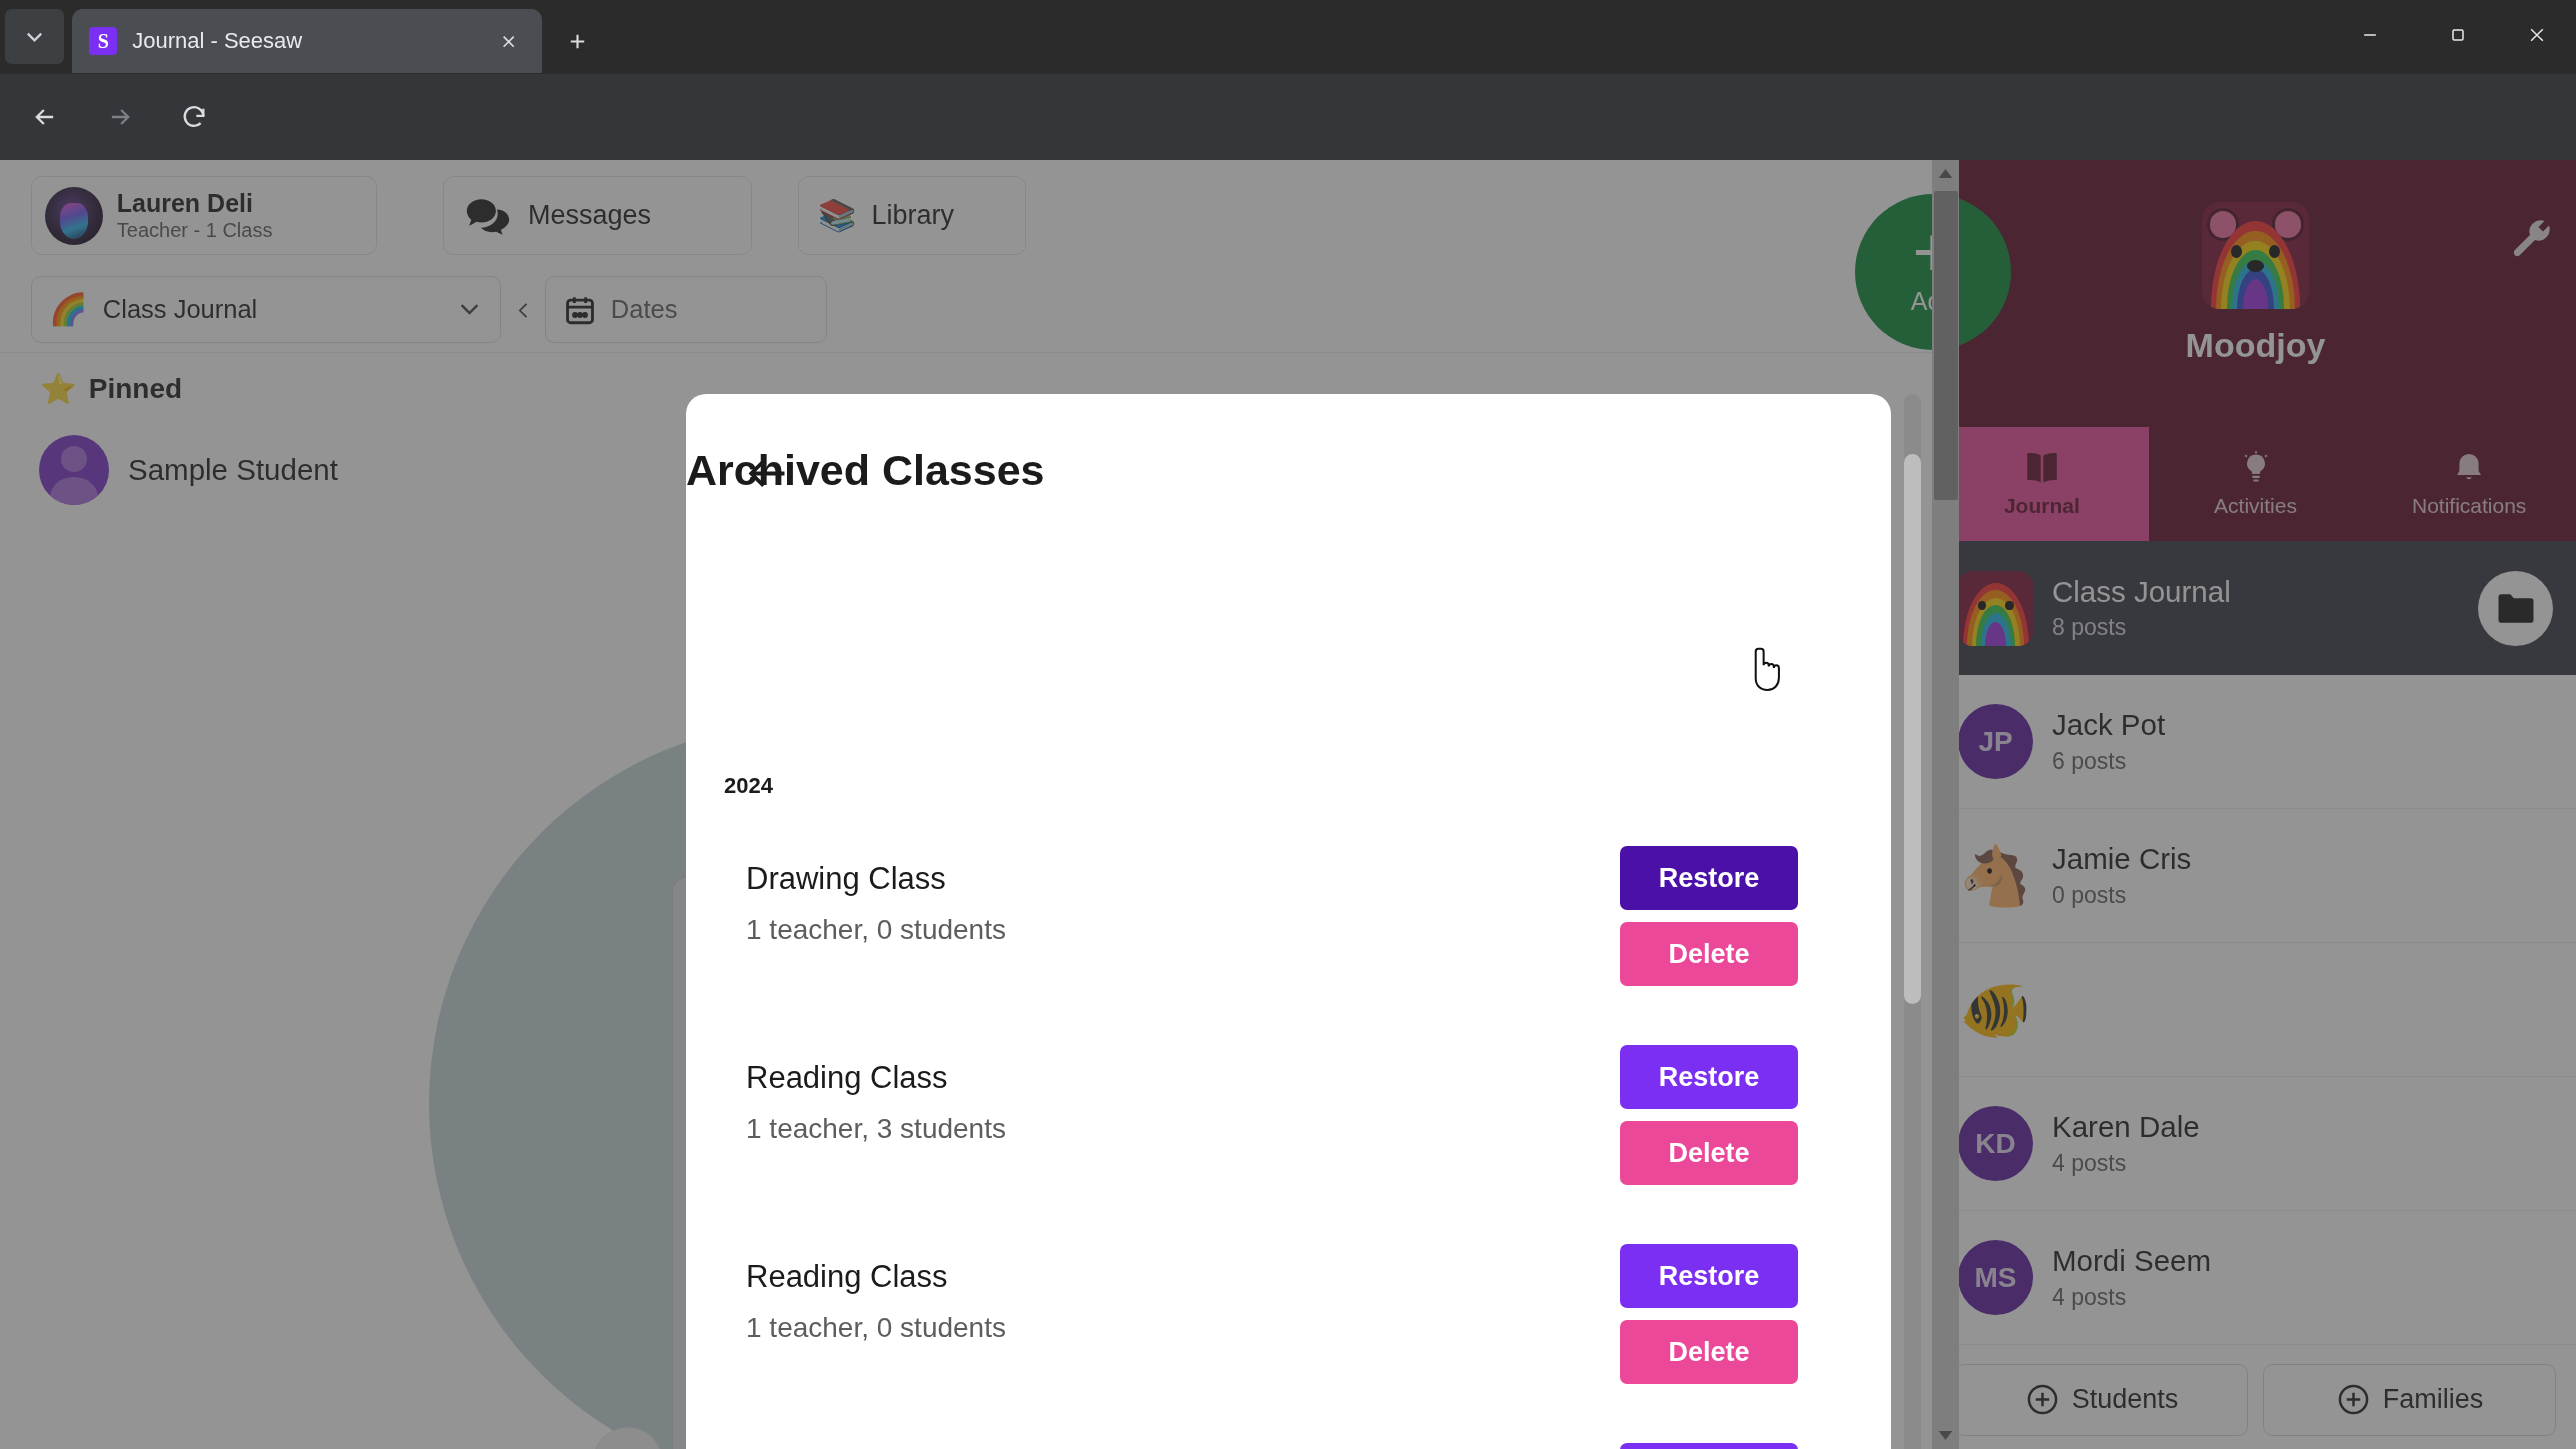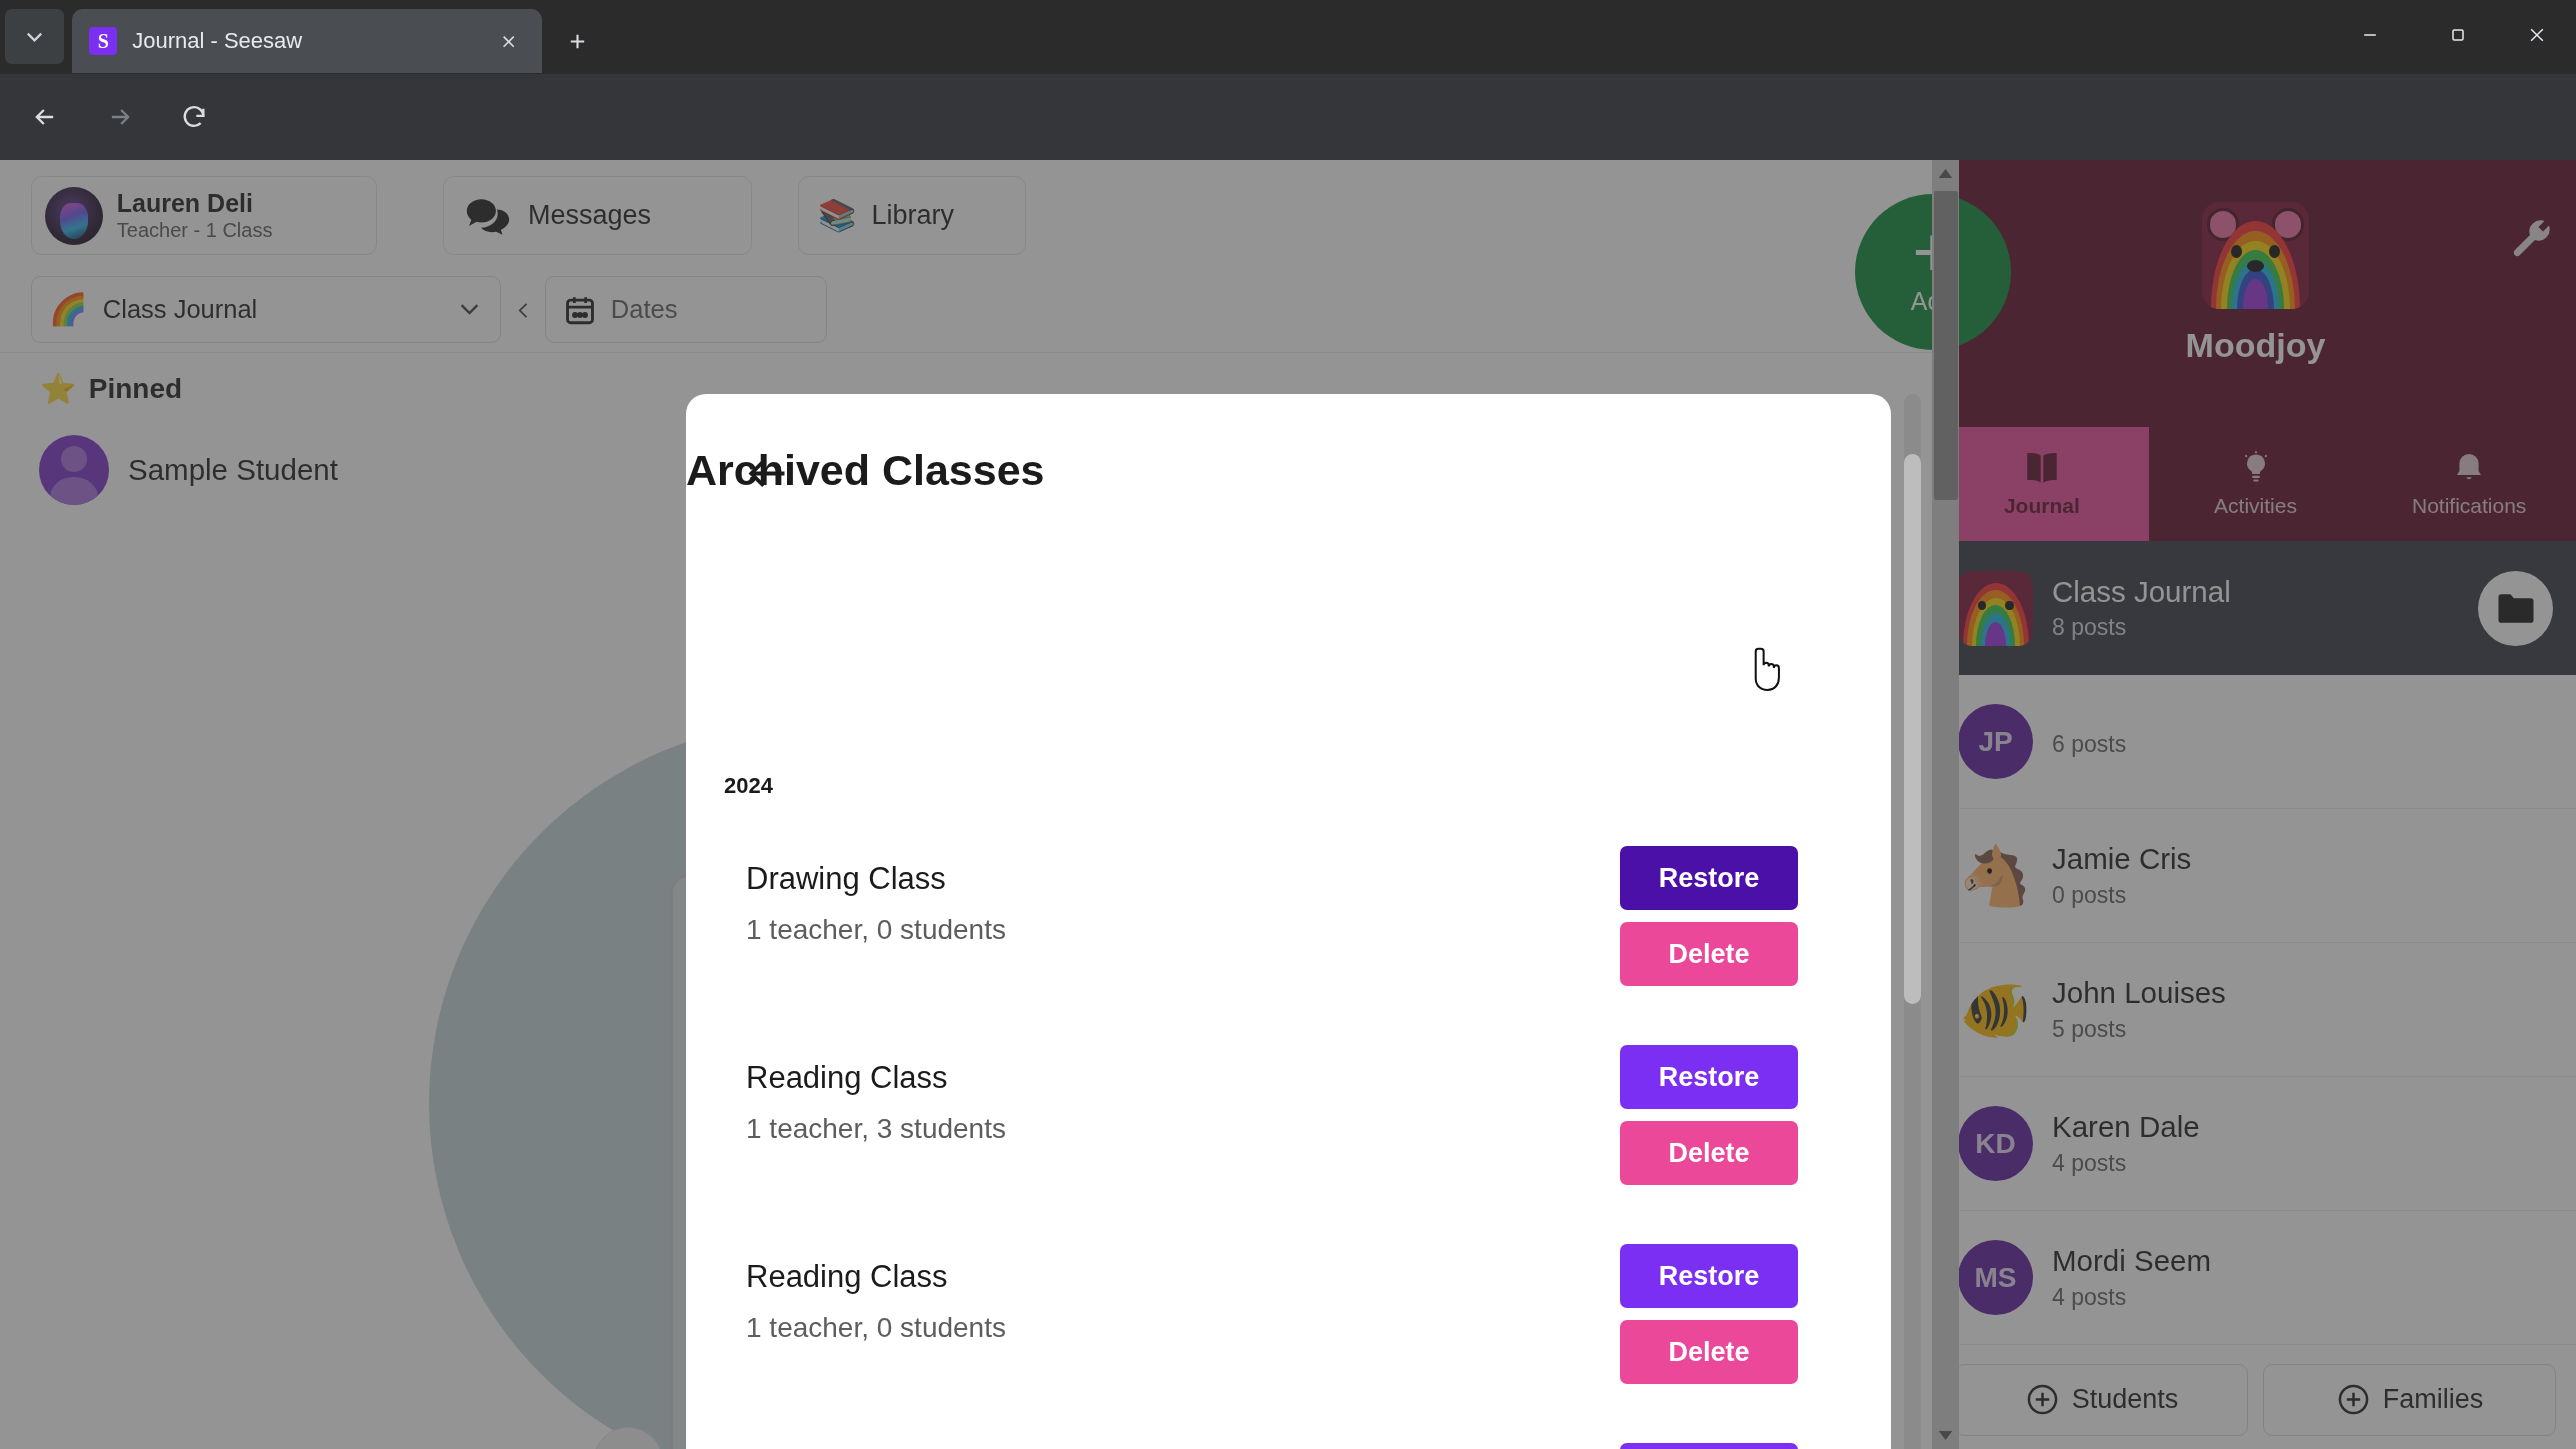--- a/index.html
+++ b/index.html
@@ -571,38 +571,35 @@
           <div class="folder-circle">
             <svg viewBox="0 0 24 20" fill="#141414">
               <path d="M2 3.4A1.6 1.6 0 013.6 1.8h5.2l2 2.4h9.6A1.6 1.6 0 0122 5.8v10.8a1.6 1.6 0 01-1.6 1.6H3.6A1.6 1.6 0 012 16.6z"></path>
               </svg>
           </div>
         </div>
 
         <div class="sbrow">
           <div class="av">JP</div>
           <div class="txt">
+            <div class="nm">Jack Pot</div>
             <div class="po">6 posts</div>
           </div>
         </div>
 
         <div class="sbrow">
           <div class="av emoji">🐴</div>
           <div class="txt">
             <div class="nm">Jamie Cris</div>
             <div class="po">0 posts</div>
           </div>
         </div>
 
         <div class="sbrow">
           <div class="av emoji">🐠</div>
-          <div class="txt">
-            <div class="nm">John Louises</div>
-            <div class="po">5 posts</div>
-          </div>
         </div>
 
         <div class="sbrow">
           <div class="av">KD</div>
           <div class="txt">
             <div class="nm">Karen Dale</div>
             <div class="po">4 posts</div>
           </div>
         </div>
 

